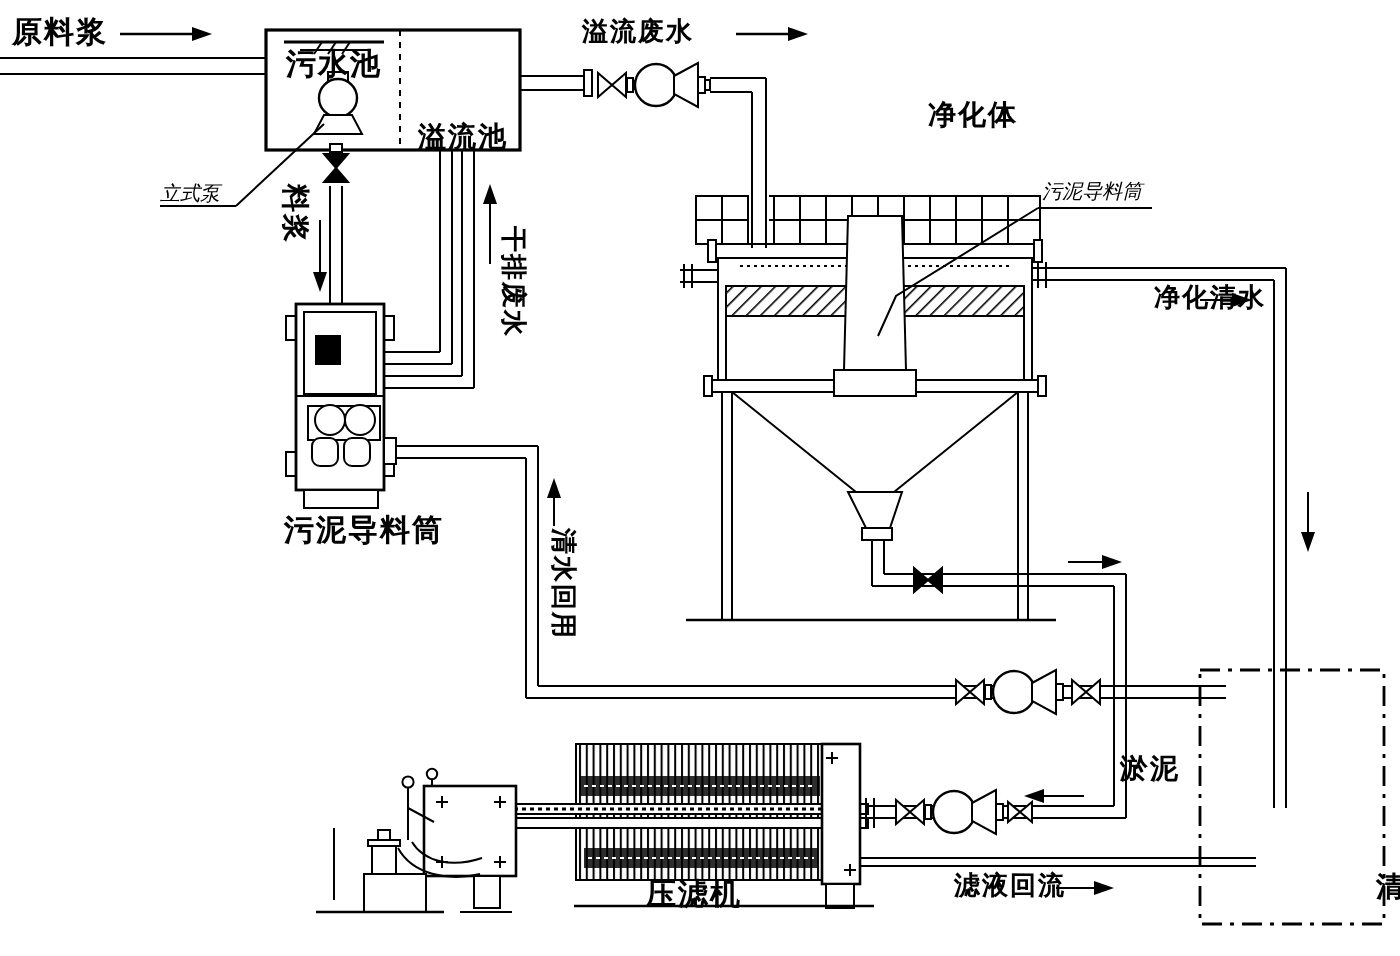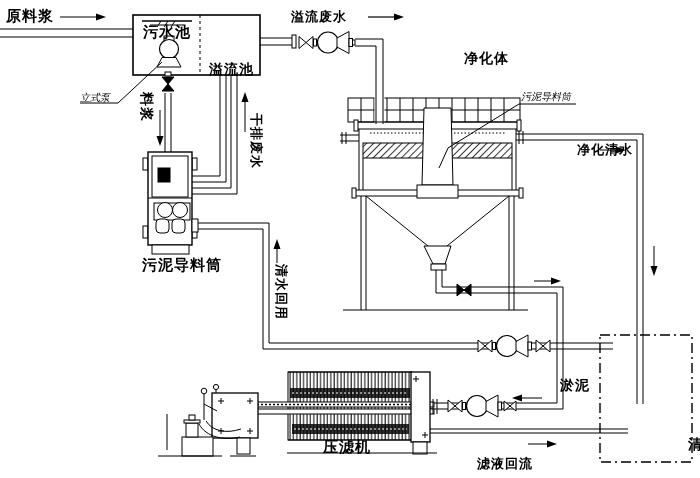--- a/index.html
+++ b/index.html
@@ -350,16 +350,16 @@
 <div class="lbl mid" style="left:291px;top:10px;">溢流废水</div>
 <div class="lbl rot" style="left:147px;top:107px;">料浆</div>
 <div class="lbl rot mid" style="left:256px;top:141px;">干排废水</div>
 <div class="lbl" style="left:464px;top:51px;">净化体</div>
 <div class="lbl sm" style="left:521px;top:92px;">污泥导料筒</div>
 <div class="lbl mid" style="left:544px;top:143px;margin-left:33px;">净化清水</div>
 <div class="lbl big" style="left:142px;top:258px;">污泥导料筒</div>
 <div class="lbl rot mid" style="left:281px;top:292px;">清水回用</div>
 <div class="lbl" style="left:512px;top:378px;margin-left:48px;">淤泥</div>
 <div class="lbl big" style="left:323px;top:440px;">压滤机</div>
-<div class="lbl mid" style="left:477px;top:437px;margin-top:20px;">滤液回流</div>
+<div class="lbl mid" style="left:477px;top:437px;">滤液回流</div>
 <div class="lbl" style="left:688px;top:437px;">清水</div>
 
 </div>
 
 </body></html>

